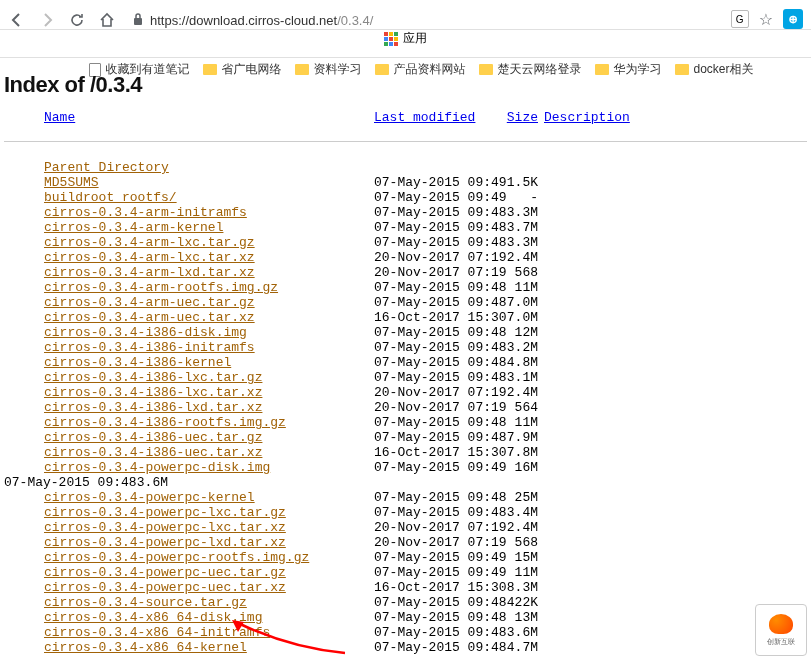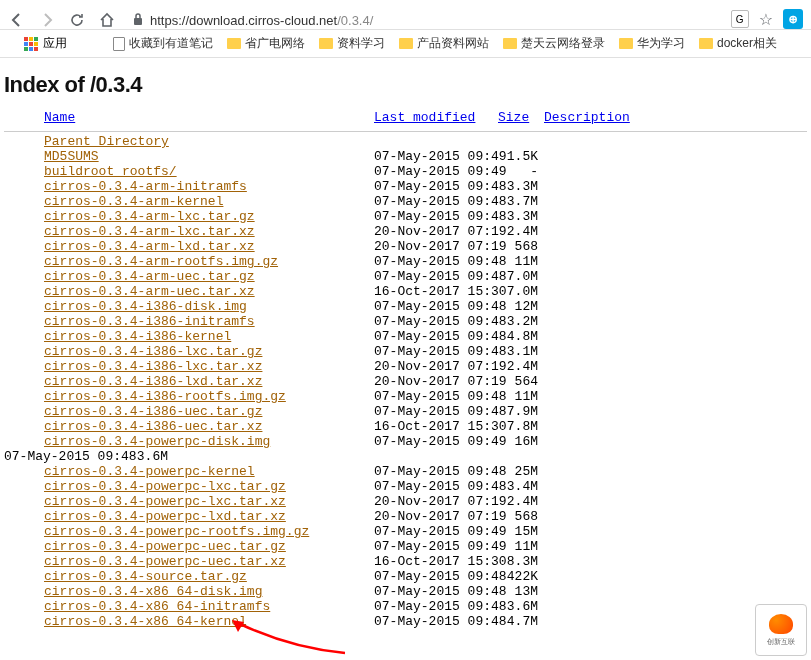--- a/index.html
+++ b/index.html
@@ -13,46 +13,46 @@
     .lock-icon { color: #5f6368; font-size: 12px; }
     .url { font-size: 13px; color: #333; }
     .url-domain { color: #333; }
     .url-path { color: #888; }
     .right-icons { display: flex; gap: 10px; align-items: center; }
     .translate-icon { width: 18px; height: 18px; border: 1px solid #bbb; border-radius: 2px; font-size: 10px; display: flex; align-items: center; justify-content: center; }
     .star-icon { color: #5f6368; }
     .ext-icon { width: 20px; height: 20px; background: #00a4e4; border-radius: 3px; color: #fff; font-size: 11px; display: flex; align-items: center; justify-content: center; font-weight: bold; }
     
     
-    .bookmarks-bar { display: flex; align-items: center; height: 28px; padding: 0 24px; gap: 14px; border-bottom: 1px solid #e0e0e0; font-size: 12px; }
+    .bookmarks-bar { display: flex; align-items: center; height: 28px; padding: 0 24px; gap: 14px; border-bottom: 1px solid #e0e0e0; font-size: 12px; flex-direction: column; }
     .apps-btn { display: flex; align-items: center; gap: 5px; }
     .apps-grid { display: grid; grid-template-columns: repeat(3, 4px); grid-template-rows: repeat(3, 4px); gap: 1px; }
     .apps-grid span:nth-child(1) { background: #ea4335; }
     .apps-grid span:nth-child(2) { background: #fbbc04; }
     .apps-grid span:nth-child(3) { background: #34a853; }
     .apps-grid span:nth-child(4) { background: #4285f4; }
     .apps-grid span:nth-child(5) { background: #ea4335; }
     .apps-grid span:nth-child(6) { background: #fbbc04; }
     .apps-grid span:nth-child(7) { background: #34a853; }
     .apps-grid span:nth-child(8) { background: #4285f4; }
     .apps-grid span:nth-child(9) { background: #ea4335; }
     .bookmark { display: flex; align-items: center; gap: 4px; color: #333; }
     .folder-icon { width: 14px; height: 11px; background: #ffd04c; border-radius: 1px; }
     .page-icon { width: 12px; height: 14px; border: 1px solid #888; border-radius: 1px; }
     
     
     .page-content { padding: 14px 4px 0 4px; }
     h1 { font-size: 22px; font-weight: bold; color: #111; letter-spacing: -0.5px; margin-bottom: 12px; }
     
     .listing { font-family: "Courier New", monospace; font-size: 13px; line-height: 15px; }
-    .header-row { display: flex; border-bottom: 1px solid #ccc; padding-bottom: 6px; margin-bottom: 2px; }
+    .header-row { display: flex; border-bottom: 1px solid #ccc; padding-bottom: 16px; margin-bottom: 18px; }
     .header-row a { color: #0000ee; text-decoration: underline; }
     .col-name { width: 370px; padding-left: 40px; }
     .col-modified { width: 124px; }
-    .col-size { width: 40px; }
+    .col-size { width: 40px; text-align: right; }
     .col-desc { padding-left: 6px; }
     
     .file-row { display: flex; }
     .file-name { width: 370px; padding-left: 40px; }
     .file-name a { color: #a16207; text-decoration: underline; }
     .file-modified { width: 124px; color: #000; white-space: pre; }
     .file-size { width: 40px; text-align: right; color: #000; }
     
     
     .arrow-annotation { position: absolute; left: 230px; top: 618px; pointer-events: none; }

